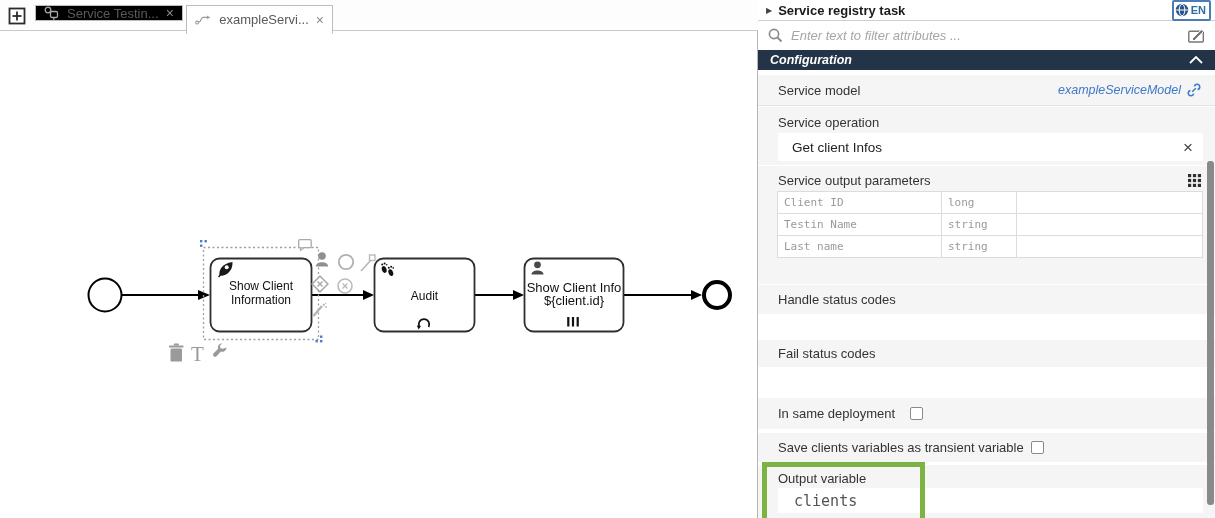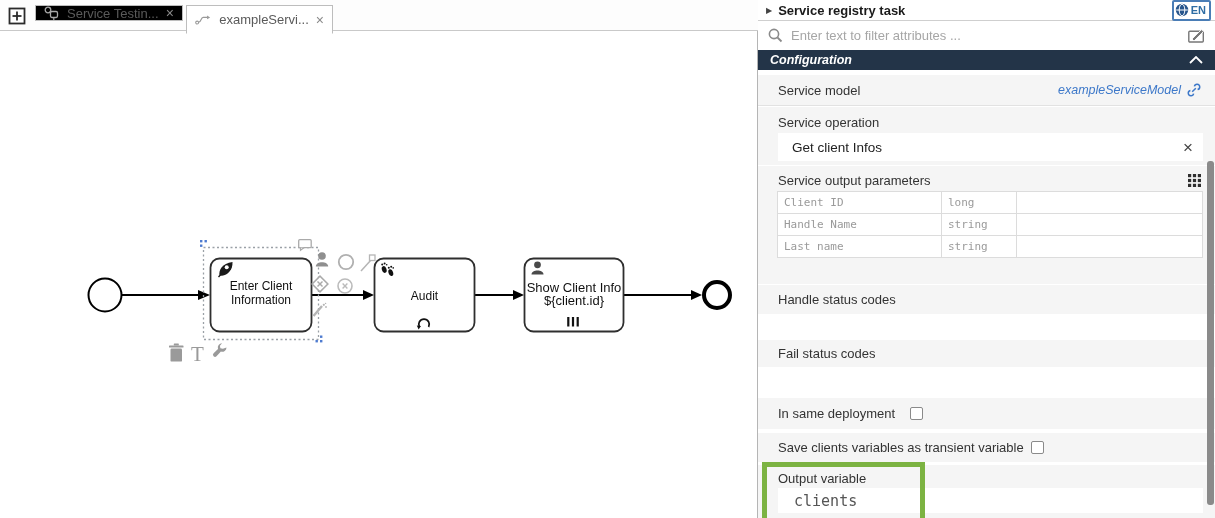--- a/index.html
+++ b/index.html
@@ -18,21 +18,21 @@
   .task-label { position:absolute; text-align:center; font-size:12px; line-height:14px; color:#111; pointer-events:none; }
   .task-label.small { font-size:13px; line-height:13px; }
 
   
   .panel { position:absolute; left:757px; top:0; width:458px; height:518px; background:#fff; border-left:1px solid #b5b5b5; }
   .p-header { position:absolute; left:0; top:0; width:100%; height:21px; border-bottom:1px solid #cfcfcf; display:flex; align-items:center; padding:0 4px 0 8px; gap:6px; background:#fff; }
   .p-header .arrow { font-size:8px; color:#444; }
   .p-title { font-size:13px; font-weight:bold; color:#1a1a1a; }
   .lang-badge { margin-left:auto; display:flex; align-items:center; gap:2px; border:2px solid #4a7db6; border-radius:2px; padding:0 3px 0 1px; height:21px; color:#2e6da4; font-size:11px; font-weight:bold; cursor:pointer; }
   .p-filter { position:absolute; left:0; top:21px; width:100%; height:29px; background:#fff; display:flex; align-items:center; padding:0 10px; gap:8px; }
-  .p-filter input { border:none; outline:none; flex:1; font-size:13px; color:#333; font-family:"Liberation Sans",sans-serif; background:transparent; }
+  .p-filter input { border:none; outline:none; flex:1; font-size:13px; color:#333; font-family:"Liberation Sans",sans-serif; background:transparent;font-style:italic; }
   .p-filter input::placeholder { color:#a6a6a6; }
   .p-config { position:absolute; left:0; top:50px; width:100%; height:20px; background:#233448; color:#fff; display:flex; align-items:center; padding:0 12px; font-size:12.5px; font-weight:bold;font-style:italic; }
   .p-config .chev { margin-left:auto; cursor:pointer; display:flex; }
 
   .g-row { position:absolute; left:0; width:100%; background:#f5f5f5; display:flex; align-items:center; font-size:13px; color:#333; }
   .g-sec { position:absolute; left:0; width:100%; background:#f5f5f5; font-size:13px; color:#333; }
   .row-svc-model { top:75px; height:31px; padding:0 14px 0 20px; border-bottom:1px solid #e2e2e2; }
   .svc-model-val { margin-left:auto; display:flex; align-items:center; gap:6px; }
   .svc-model-link { color:#3d78c9; font-style:italic; font-size:12.5px; cursor:pointer; }
   .sec-svc-op { top:107px; height:58px; }
@@ -192,21 +192,21 @@
         <rect x="0" y="1.4" width="14.5" height="2.2" rx="0.6"></rect>
         <rect x="1.5" y="4.6" width="11.5" height="13" rx="1.2"></rect>
       </g>
       <text x="191" y="361" font-size="21" fill="#9a9a9a" font-family="Liberation Serif, serif">T</text>
       <g transform="translate(211,344)">
         <path d="M15.5,3.5 a4.3,4.3 0 0 1 -5.6,4.1 L5.5,12.2 a2,2 0 0 1 -2.9,-2.9 L7,4.9 a4.3,4.3 0 0 1 4.1,-5.6 l-2.2,2.5 0.5,2.5 2.5,0.5 Z" fill="#9a9a9a"></path>
       </g>
     </svg>
 
     <div class="task-label" style="left:211px; top:279px; width:100px;">
-      <div>Enter Client</div>
+      <div>Show Client</div>
       <div>Information</div>
     </div>
     <div class="task-label" style="left:375px; top:289px; width:99px;">
       <div>Audit</div>
     </div>
     <div class="task-label small" style="left:525px; top:281px; width:98px;">
       <div>Show Client Info</div>
       <div>${client.id}</div>
     </div>
   </div>
@@ -290,21 +290,21 @@
             <col style="width:75px">
             <col>
           </colgroup>
         <tbody>
         <tr>
           <td>Client ID</td>
           <td>long</td>
           <td></td>
         </tr>
         <tr>
-          <td>Handle Name</td>
+          <td>Testin Name</td>
           <td>string</td>
           <td></td>
         </tr>
         <tr>
           <td>Last name</td>
           <td>string</td>
           <td></td>
         </tr>
       </tbody>
         </table>

